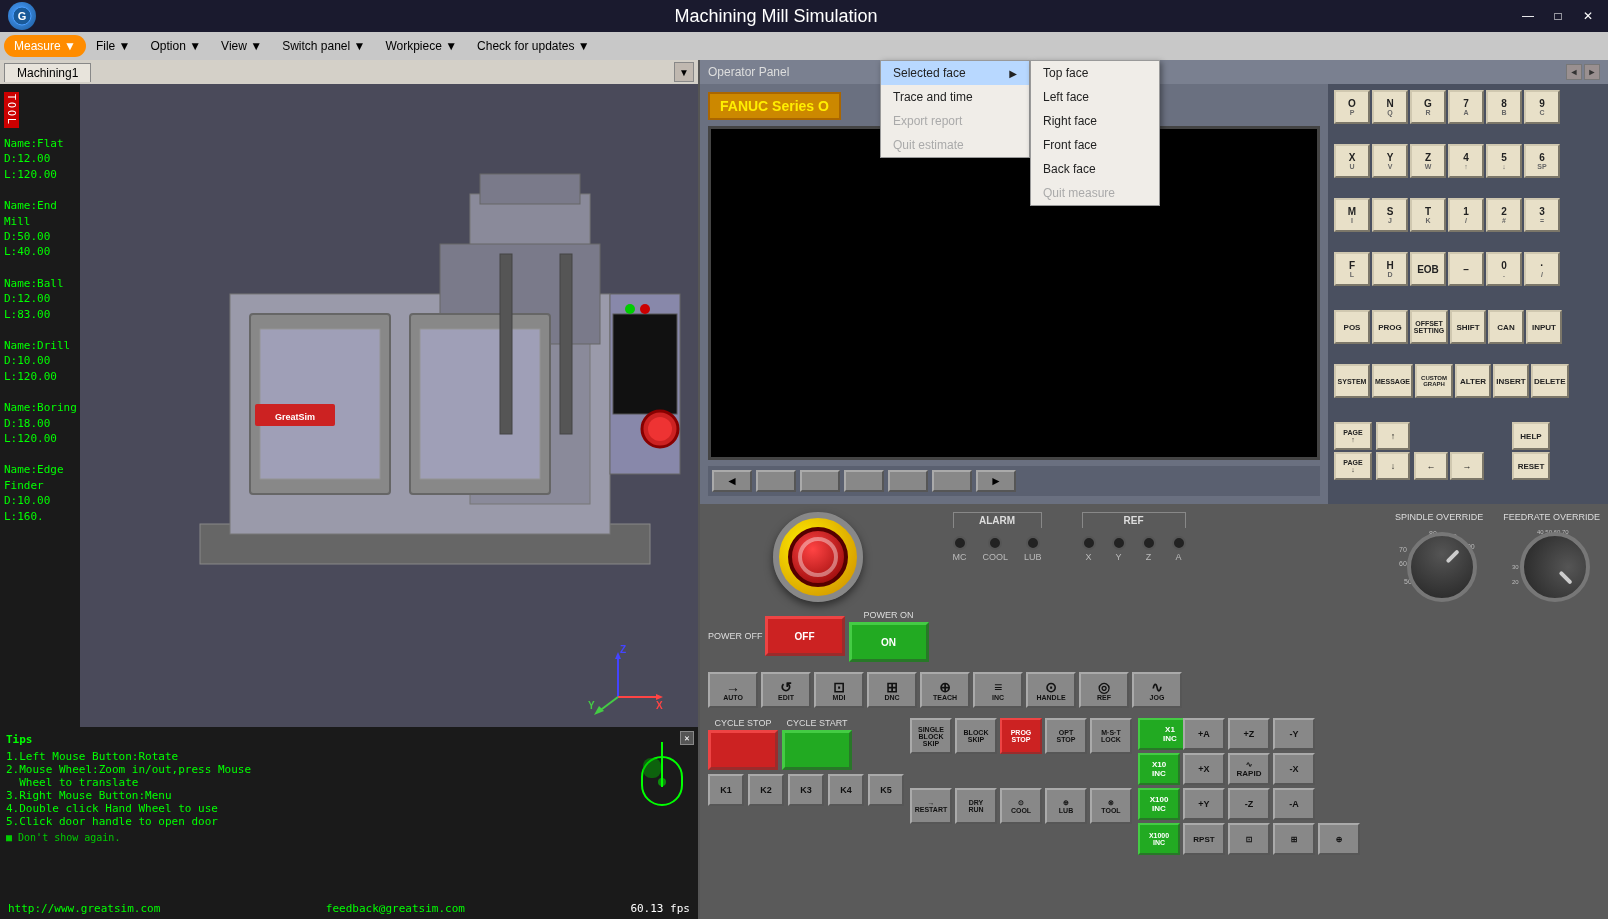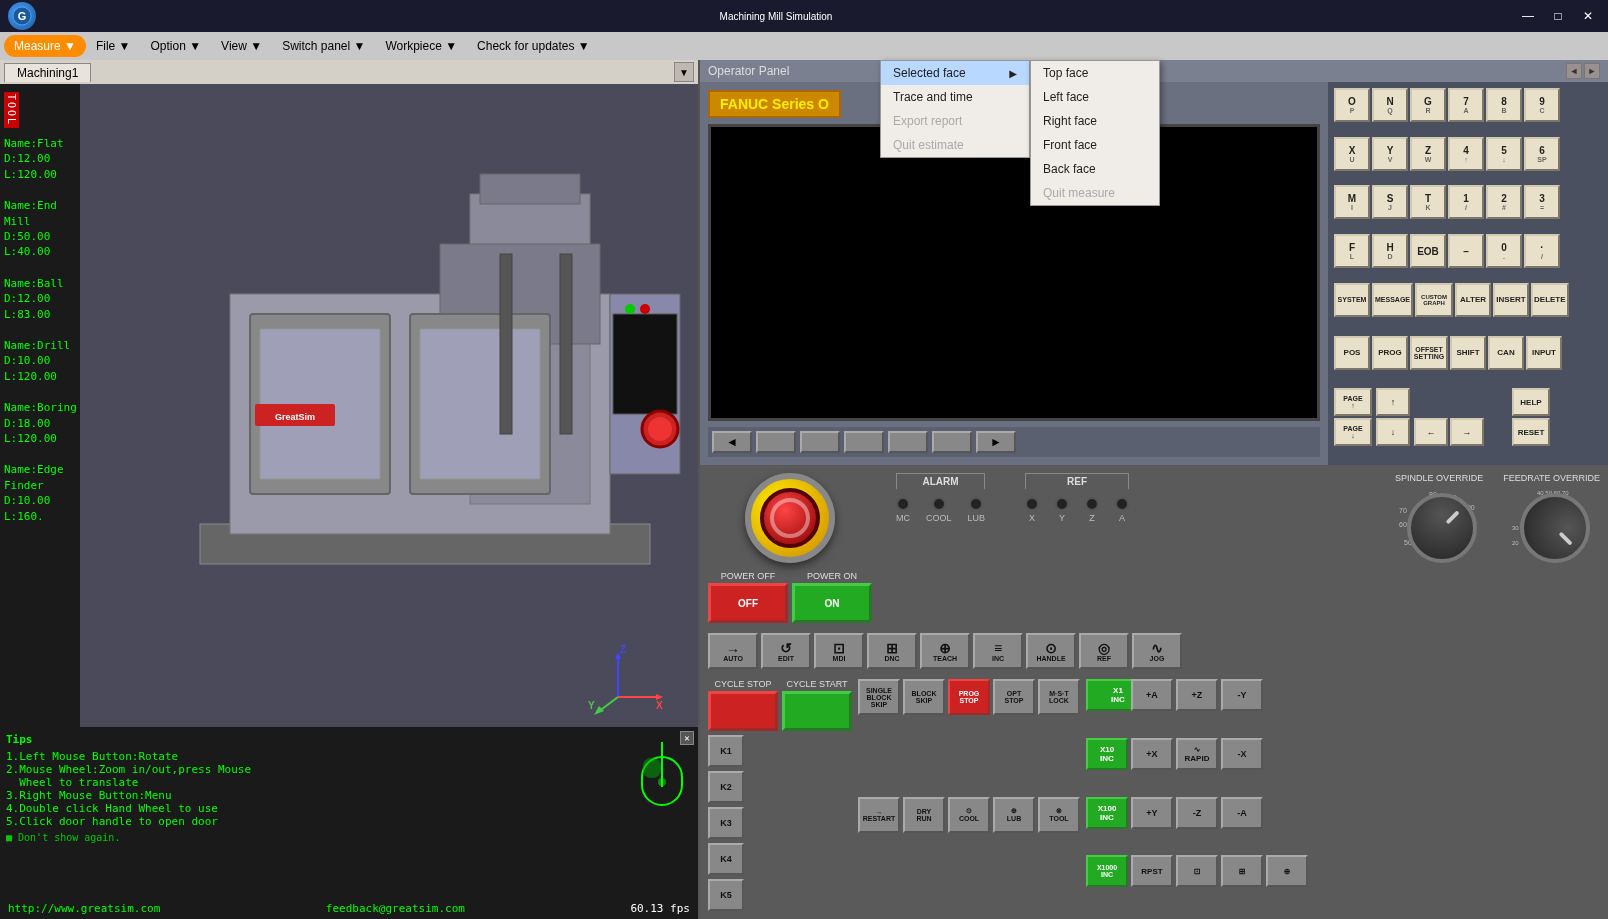--- a/index.html
+++ b/index.html
@@ -15,21 +15,21 @@
       padding: 0 8px;
       color: white;
     }
     #title-bar .app-logo {
       width: 28px; height: 28px;
       background: radial-gradient(circle at 40% 40%, #4a9eff, #1a5a99);
       border-radius: 50%;
       display: flex; align-items: center; justify-content: center;
       font-size: 14px; color: white; font-weight: bold;
     }
-    #title-bar .title-text { flex: 1; text-align: center; font-size: 10px; }
+    #title-bar .title-text { flex: 1; text-align: center; font-size: 18px; }
     #title-bar .win-controls { display: flex; gap: 6px; }
     #title-bar .win-btn {
       width: 24px; height: 18px; background: transparent; border: none;
       color: white; cursor: pointer; font-size: 12px; display: flex;
       align-items: center; justify-content: center;
     }
 
     
     #menu-bar {
       background: #c8c8c8;
@@ -789,59 +789,59 @@
           <div class="key">
               <span class="key-main">0</span>
               <span class="key-sub">.</span>
             </div>
           <div class="key">
               <span class="key-main">·</span>
               <span class="key-sub">/</span>
             </div>
         </div>
 
+        <div class="key-row" style="margin-top:4px;">
+          <div class="key">
+              <span class="key-main" style="font-size:8px;">POS</span>
+            </div>
+          <div class="key">
+              <span class="key-main" style="font-size:8px;">PROG</span>
+            </div>
+          <div class="key" style="min-width:38px;">
+              <span style="font-size:7px;text-align:center;">OFFSET<br>SETTING</span>
+            </div>
+          <div class="key">
+              <span class="key-main" style="font-size:8px;">SHIFT</span>
+            </div>
+          <div class="key">
+              <span class="key-main" style="font-size:8px;">CAN</span>
+            </div>
+          <div class="key">
+              <span class="key-main" style="font-size:8px;">INPUT</span>
+            </div>
+        </div>
+
         <div class="key-row">
           <div class="key">
               <span class="key-main" style="font-size:7px;">SYSTEM</span>
             </div>
           <div class="key">
               <span class="key-main" style="font-size:7px;">MESSAGE</span>
             </div>
           <div class="key" style="min-width:38px;">
               <span style="font-size:6px;text-align:center;">CUSTOM<br>GRAPH</span>
             </div>
           <div class="key">
               <span class="key-main" style="font-size:8px;">ALTER</span>
             </div>
           <div class="key">
               <span class="key-main" style="font-size:8px;">INSERT</span>
             </div>
           <div class="key">
               <span class="key-main" style="font-size:8px;">DELETE</span>
-            </div>
-        </div>
-
-        <div class="key-row" style="margin-top:4px;">
-          <div class="key">
-              <span class="key-main" style="font-size:8px;">POS</span>
-            </div>
-          <div class="key">
-              <span class="key-main" style="font-size:8px;">PROG</span>
-            </div>
-          <div class="key" style="min-width:38px;">
-              <span style="font-size:7px;text-align:center;">OFFSET<br>SETTING</span>
-            </div>
-          <div class="key">
-              <span class="key-main" style="font-size:8px;">SHIFT</span>
-            </div>
-          <div class="key">
-              <span class="key-main" style="font-size:8px;">CAN</span>
-            </div>
-          <div class="key">
-              <span class="key-main" style="font-size:8px;">INPUT</span>
             </div>
         </div>
 
         <div class="key-row" style="margin-top:4px;">
           <div style="display:flex; flex-direction:column; gap:2px;">
             <div class="key" style="font-size:7px; min-width:38px; height:28px;">PAGE<br>↑</div>
             <div class="key" style="font-size:7px; min-width:38px; height:28px;">PAGE<br>↓</div>
           </div>
           <div style="display:flex; flex-direction:column; gap:2px; margin-left:2px;">
             <div class="key" style="min-width:34px; height:28px;">↑</div>
@@ -865,21 +865,21 @@
     <div id="bottom-panel">
       <div style="display:flex; gap:8px; align-items:flex-start;">
 
         <div id="power-button-area">
           <div class="big-power-btn">
             <div class="inner">
               <div class="ring"></div>
             </div>
           </div>
           <div style="display:flex; gap:4px; margin-top:4px;">
-            <div style="display:flex; flex-direction:column; align-items:center; gap:2px;">
+            <div style="display:flex; align-items:center; gap:2px;">
               <div style="color:#ddd; font-size:9px;">POWER OFF</div>
               <button class="power-off-btn">OFF</button>
             </div>
             <div style="display:flex; flex-direction:column; align-items:center; gap:2px;">
               <div style="color:#ddd; font-size:9px;">POWER ON</div>
               <button class="power-on-btn">ON</button>
             </div>
           </div>
         </div>
 
@@ -1008,21 +1008,21 @@
           <div style="display:flex; gap:4px;">
             <div style="display:flex; flex-direction:column; align-items:center; gap:2px;">
               <div style="color:#ddd; font-size:9px;">CYCLE STOP</div>
               <button class="power-off-btn" style="width:70px;"></button>
             </div>
             <div style="display:flex; flex-direction:column; align-items:center; gap:2px;">
               <div style="color:#ddd; font-size:9px;">CYCLE START</div>
               <button class="power-on-btn" style="width:70px;"></button>
             </div>
           </div>
-          <div style="display:flex; gap:4px;flex-direction:column;">
+          <div style="display:flex; gap:4px;">
             <button class="inc-btn" style="width:36px;">K1</button>
             <button class="inc-btn" style="width:36px;">K2</button>
             <button class="inc-btn" style="width:36px;">K3</button>
             <button class="inc-btn" style="width:36px;">K4</button>
             <button class="inc-btn" style="width:36px;">K5</button>
           </div>
         </div>
 
         <div style="display:grid; grid-template-columns: repeat(5,42px); gap:3px;">
 

